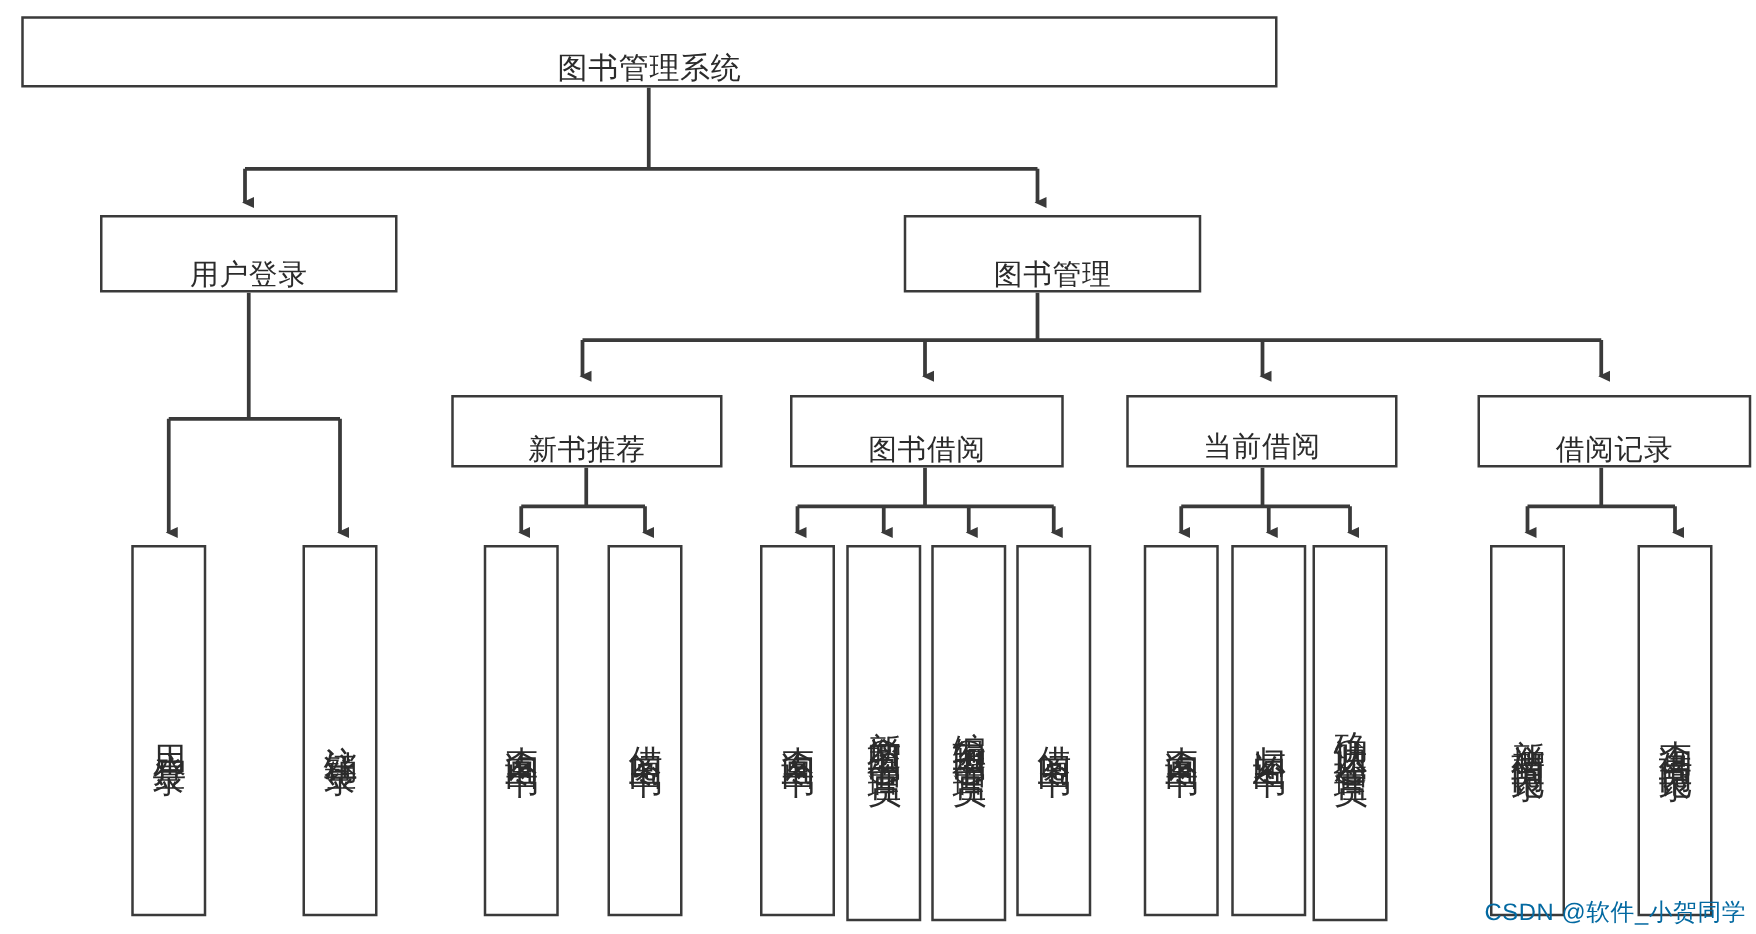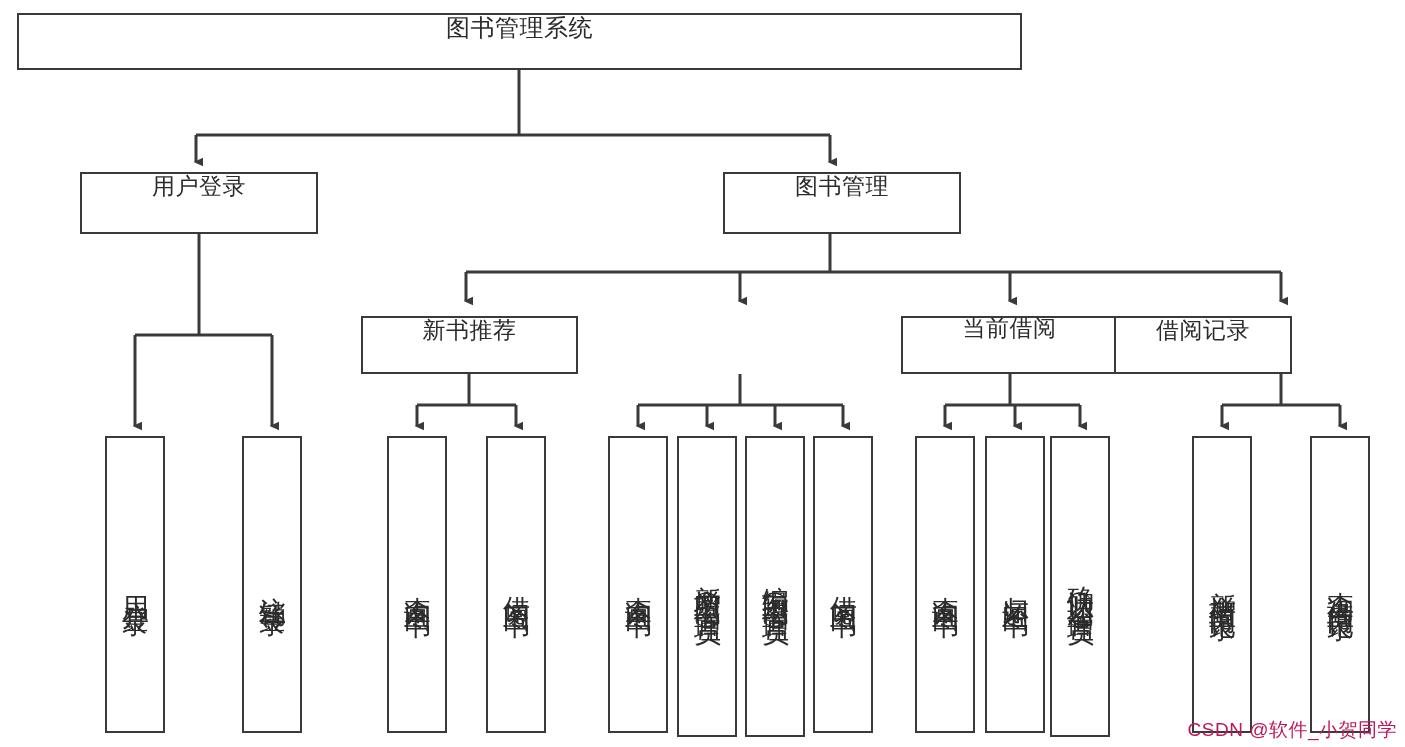--- a/index.html
+++ b/index.html
@@ -23,21 +23,21 @@
     top: 0;
     width: 1405px;
     height: 747px;
   }
   .node {
     position: absolute;
     box-sizing: border-box;
     background: #ffffff;
     border: 2px solid #3a3a3a;
     display: flex;
-    align-items: flex-start;
+    align-items: flex-end;
     justify-content: center;
     color: #2b2b2b;
   }
   .node-label {
     color: #2b2b2b;
     line-height: 1.08;
     white-space: pre;
     text-align: center;
   }
   
@@ -60,21 +60,21 @@
     font-size: 27px;
     line-height: 1;
     letter-spacing: 5px;
     text-align: center;
   }
   #watermark {
     position: absolute;
     right: 8px;
     bottom: 4px;
     font-size: 19px;
-    color: #be185d;
+    color: #0369a1;
     white-space: pre;
     letter-spacing: 0.5px;
     pointer-events: none;
   }
 </style>
 </head>
 <body>
 
 <div id="diagram-root">
 
@@ -135,24 +135,27 @@
   <div class="node horiz" style="left:80px; top:172px; width:238px; height:62px;">
     <span class="node-label">用户登录</span>
   </div>
   <div class="node horiz" style="left:711px; top:172px; width:238px; height:62px;margin-left:12px;">
     <span class="node-label">图书管理</span>
   </div>
 
   <div class="node horiz" style="left:361px; top:316px; width:217px; height:58px;">
     <span class="node-label">新书推荐</span>
   </div>
+  <div class="node horiz" style="left:632px; top:316px; width:219px; height:58px;">
+    <span class="node-label">图书借阅</span>
+  </div>
   <div class="node horiz" style="left:901px; top:316px; width:217px; height:58px;font-family:Liberation Mono, monospace;">
     <span class="node-label">当前借阅</span>
   </div>
-  <div class="node horiz" style="left:1114px; top:316px; width:178px; height:58px;">
+  <div class="node horiz" style="left:1182px; top:316px; width:219px; height:58px;">
     <span class="node-label">借阅记录</span>
   </div>
 
   <div class="node vert" style="left:105px; top:436px; width:60px; height:297px;">
     <span class="node-label">用户登录</span>
   </div>
   <div class="node vert" style="left:242px; top:436px; width:60px; height:297px;">
     <span class="node-label">注销登录</span>
   </div>
 

